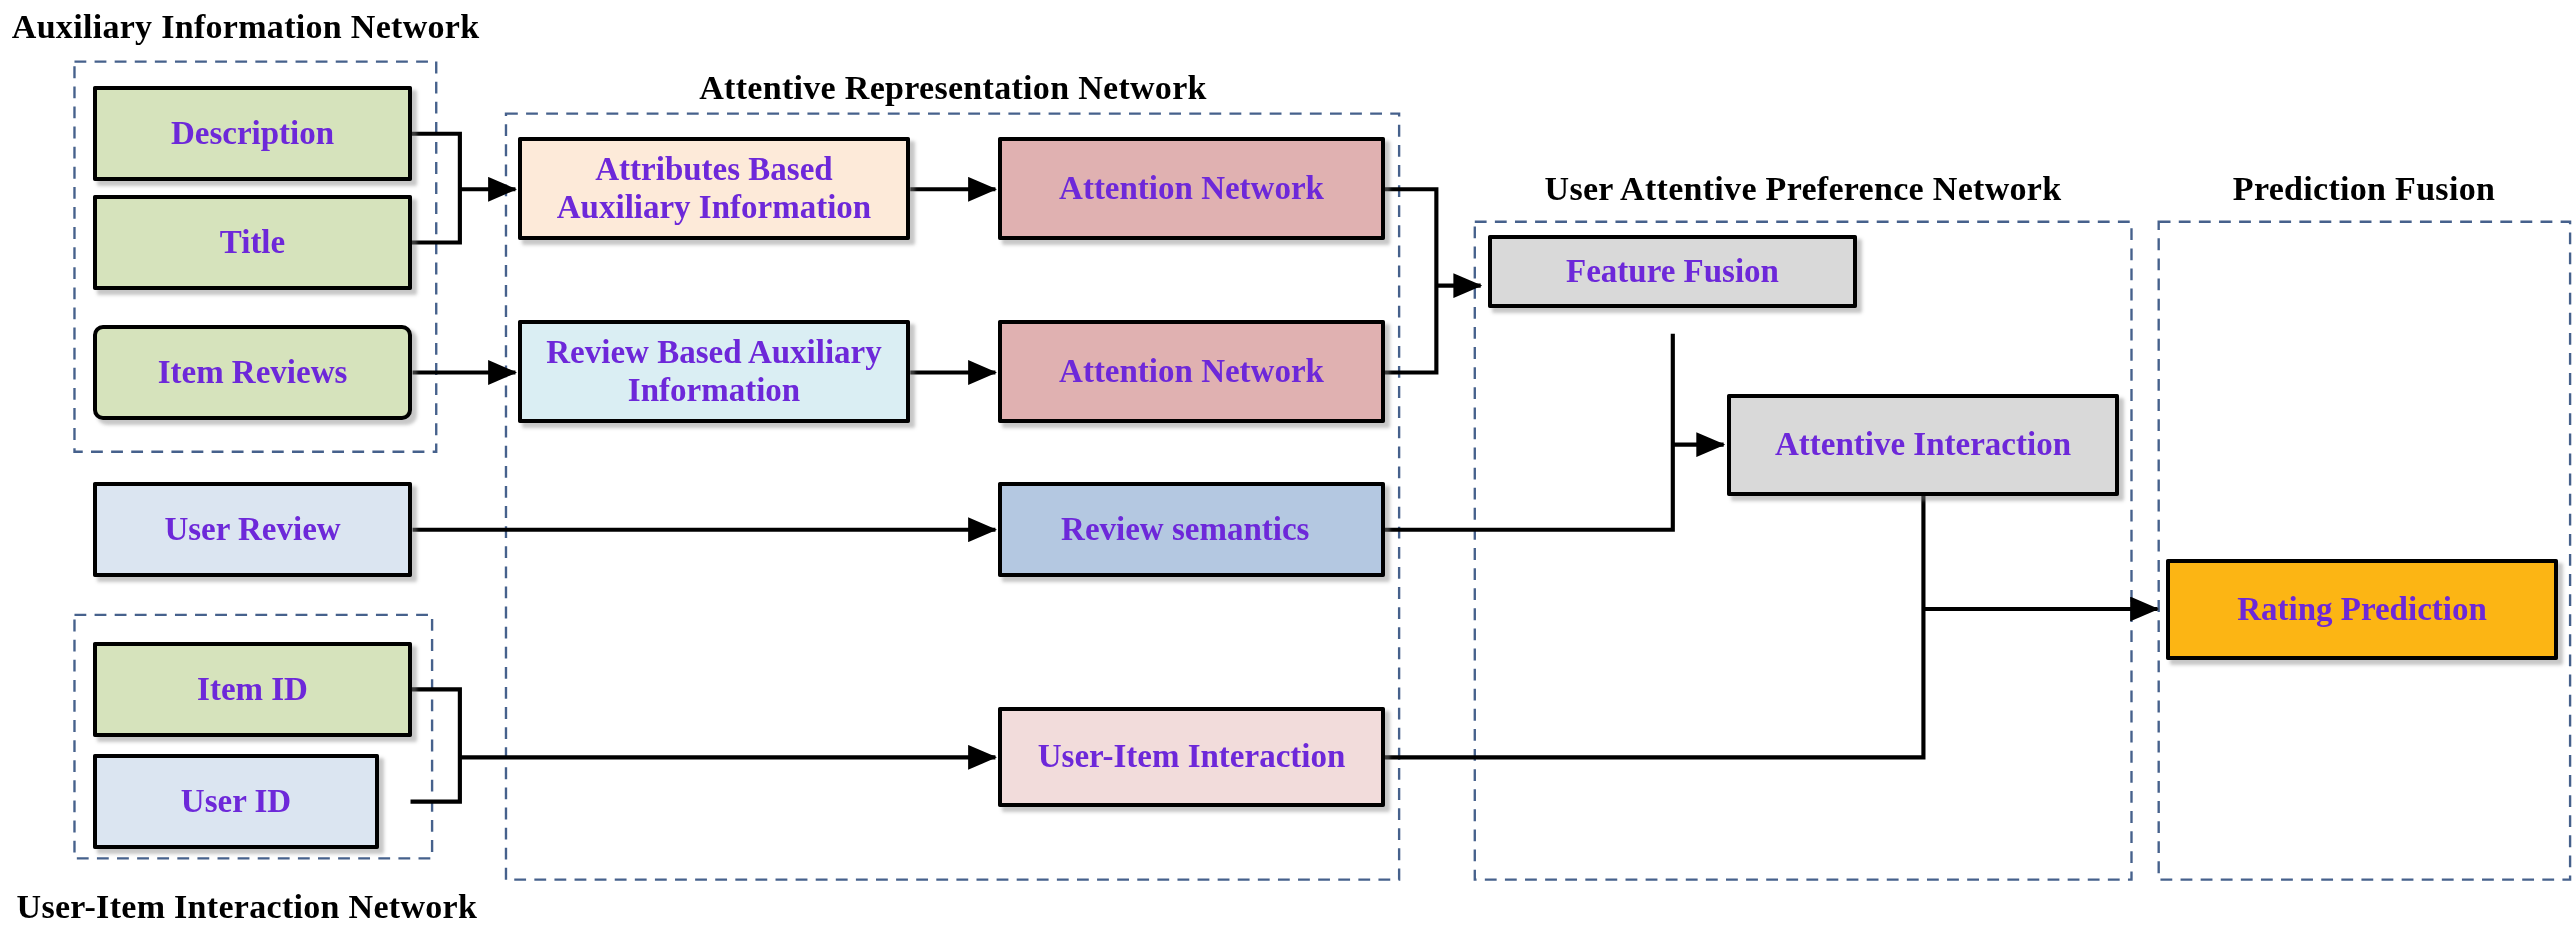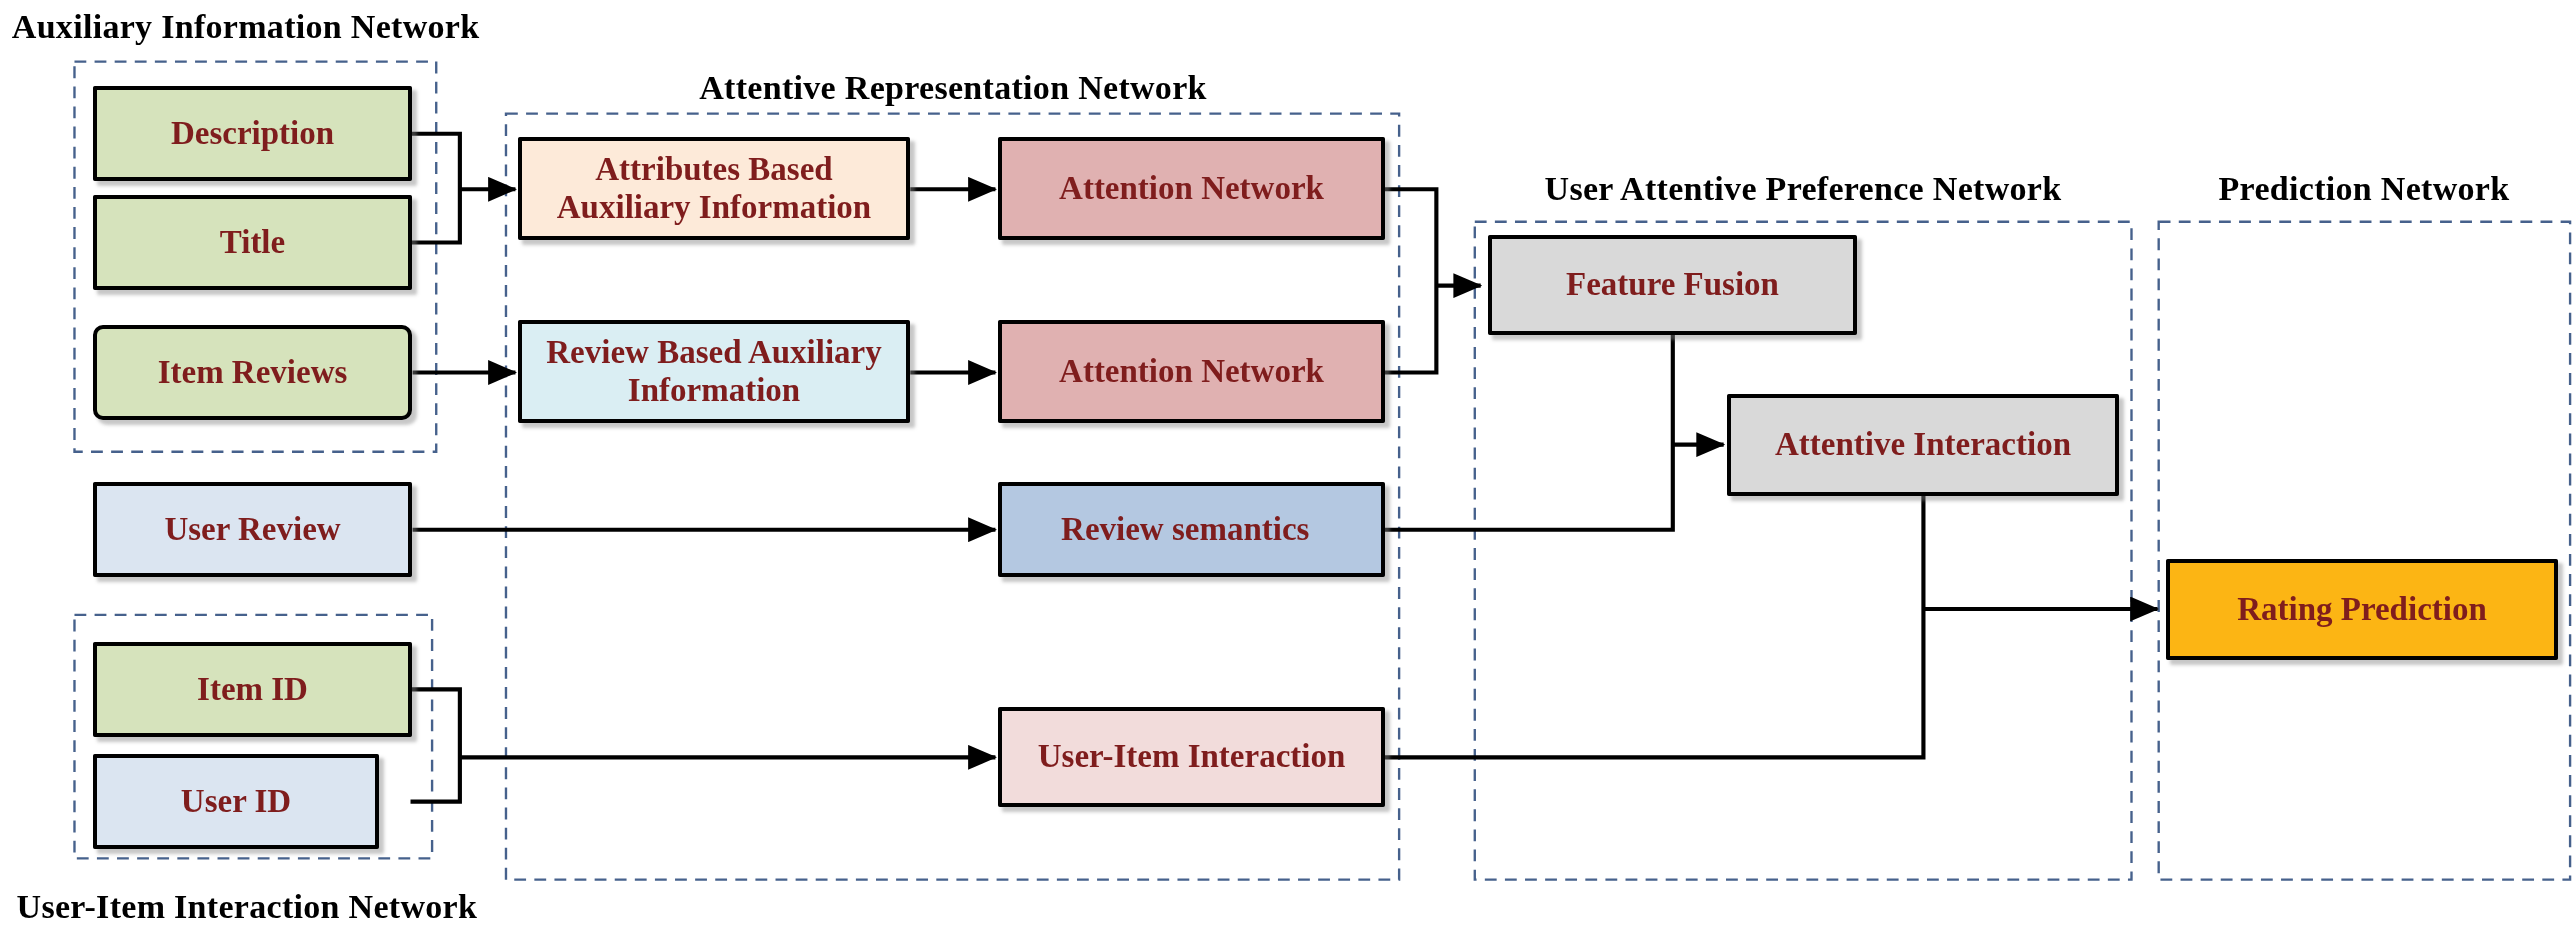--- a/index.html
+++ b/index.html
@@ -18,21 +18,21 @@
     white-space:nowrap; letter-spacing:0.3px;
   }
   .sec-title.centered { transform:translateX(-50%); }
 
   .node {
     position:absolute; z-index:2;
     display:flex; align-items:center; justify-content:center;
     text-align:center;
     border:4.1px solid #000; border-radius:1.8px;
     box-sizing:border-box;
-    font-weight:bold; font-size:33px; line-height:1.15; color:#7f1d1d;
+    font-weight:bold; font-size:33px; line-height:1.15; color:#6d28d9;
     box-shadow:4.1px 4.7px 3.5px rgba(130,130,130,0.45);
     padding:0 22.5px;
   }
 
   
   .n-description { left:93px; top:86px;  width:319px; height:95px; }
   .n-title-box   { left:93px; top:195px;  width:319px; height:95px; }
   .n-item-reviews{ left:93px; top:325px;  width:319px; height:95px;border-radius:10px; }
   .n-user-review { left:93px; top:482px;  width:319px; height:95px; }
   .n-item-id     { left:93px; top:642px; width:319px; height:95px; }
@@ -40,21 +40,21 @@
 
   
   .n-attributes-based { left:518px;  top:137px; width:392px; height:103px; }
   .n-review-based     { left:518px;  top:320px; width:392px; height:103px; }
   .n-attention-1      { left:998px; top:137px; width:387px; height:103px; }
   .n-attention-2      { left:998px; top:320px; width:387px; height:103px; }
   .n-review-semantics { left:998px; top:482px; width:387px; height:95px;padding-left:10px; }
   .n-user-item-inter  { left:998px; top:707px; width:387px; height:100px; }
 
   
-  .n-feature-fusion       { left:1488px; top:235px; width:369px; height:100px; }
+  .n-feature-fusion       { left:1488px; top:235px; width:369px; height:73px; }
   .n-attentive-interaction{ left:1727px; top:394px; width:392px; height:102px; }
 
   
   .n-rating-prediction { left:2166px; top:559px; width:392px; height:101px; }
 </style>
 </head>
 <body>
 
 <div class="canvas">
 
@@ -93,21 +93,21 @@
     <path d="M698,1166 H778 V1356 H698" fill="none" stroke="#000" stroke-width="7" stroke-linecap="square"></path>
     <path d="M778,1281 H1684" fill="none" stroke="#000" stroke-width="7" marker-end="url(#arr)"></path>
   </svg>
 
   <div class="sec-title" style="left:11.8px; top:8.3px;">Auxiliary Information Network</div>
 
   <div class="sec-title centered" style="left:953px; top:69px;">Attentive Representation Network</div>
 
   <div class="sec-title centered" style="left:1803px; top:170px;">User Attentive Preference Network</div>
 
-  <div class="sec-title centered" style="left:2364px; top:170px;">Prediction Network</div>
+  <div class="sec-title centered" style="left:2364px; top:170px;">Prediction Fusion</div>
 
   <div class="sec-title" style="left:16.6px; top:888px;">User-Item Interaction Network</div>
 
   <div class="node n-description" style="background-color: rgb(214, 227, 188);">
     <span>Description</span>
   </div>
 
   <div class="node n-title-box" style="background-color: rgb(214, 227, 188);">
     <span>Title</span>
   </div>

